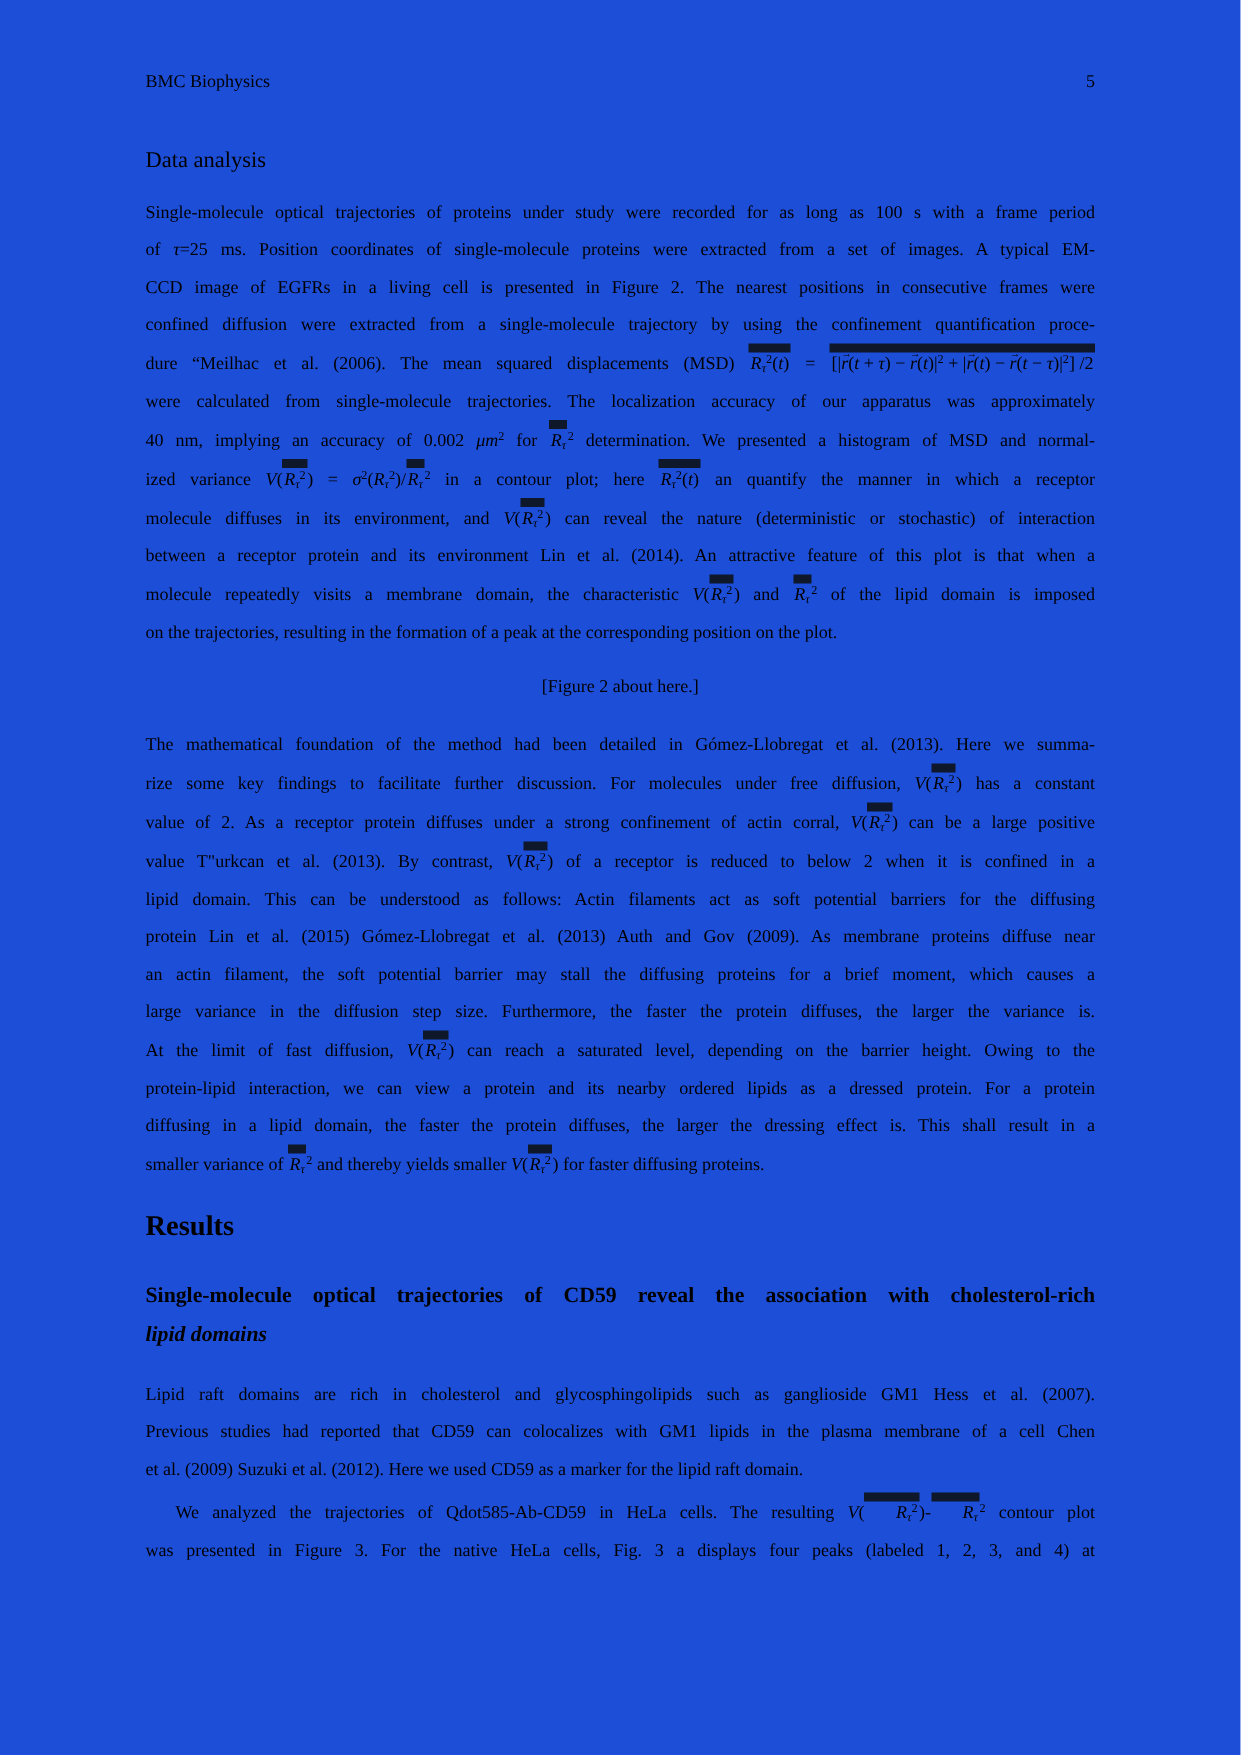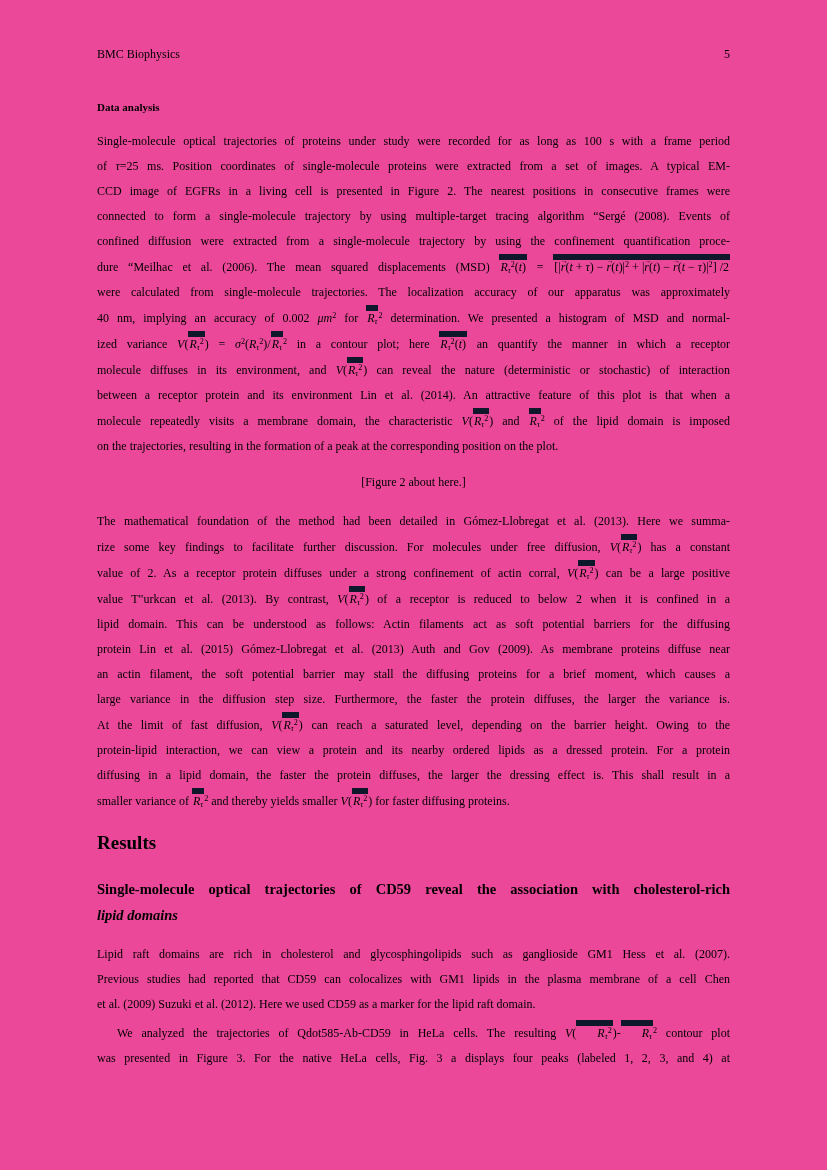--- a/index.html
+++ b/index.html
@@ -1,32 +1,32 @@
 <!DOCTYPE html>
 <html><head>
 <meta charset="utf-8">
 <style>
   html,body { margin:0; padding:0; background:#ffffff; }
   .page {
     position:relative;
     width:827px; height:1170px;
-    background:#ec4899;
+    background:#1d4ed8;
     color:#000;
     font-family:"Liberation Serif","DejaVu Serif",serif;
     overflow:hidden;
   }
   .content { padding:46px 97px 0 97px; width:633px; }
 
   .header-row {
     display:flex; justify-content:space-between; align-items:baseline;
     font-size:12px; line-height:16px;
   }
 
   h1.section-h {
-    font-size:11px; font-weight:bold; line-height:18px;
+    font-size:15px; font-weight:normal; line-height:18px;
     margin:36px 0 0 0;
   }
   h2.results-h {
     font-size:19px; font-weight:bold; line-height:24px;
     margin:17px 0 0 0;
   }
   .subheading {
     font-size:14.5px; font-weight:bold; line-height:26px;
     margin-top:21px;
   }
@@ -69,21 +69,20 @@
       <span>BMC Biophysics</span>
       <span>5</span>
     </div>
 
     <h1 class="section-h">Data analysis</h1>
 
     <div class="para m-para1">
         <div class="line">Single-molecule optical trajectories of proteins under study were recorded for as long as 100 s with a frame period</div>
         <div class="line">of <span class="m"><span class="mi">τ</span>=25</span> ms. Position coordinates of single-molecule proteins were extracted from a set of images. A typical EM-</div>
         <div class="line">CCD image of EGFRs in a living cell is presented in Figure 2. The nearest positions in consecutive frames were</div>
-        <div class="line">connected to form a single-molecule trajectory by using multiple-target tracing algorithm “Sergé (2008). Events of</div>
         <div class="line">confined diffusion were extracted from a single-molecule trajectory by using the confinement quantification proce-</div>
         <div class="line">dure “Meilhac et al. (2006). The mean squared displacements (MSD) <span class="m"><span class="ov"><span class="mi">R</span><sub><span class="mi">τ</span></sub><sup>2</sup>(<span class="mi">t</span>)</span> = <span class="ov">[|<span class="vec">r</span>(<span class="mi">t</span> + <span class="mi">τ</span>) − <span class="vec">r</span>(<span class="mi">t</span>)|<sup>2</sup> + |<span class="vec">r</span>(<span class="mi">t</span>) − <span class="vec">r</span>(<span class="mi">t</span> − <span class="mi">τ</span>)|<sup>2</sup>] /2</span></span></div>
         <div class="line">were calculated from single-molecule trajectories. The localization accuracy of our apparatus was approximately</div>
         <div class="line">40 nm, implying an accuracy of 0.002 <span class="m"><span class="mi">μm</span><sup>2</sup></span> for <span class="m"><span class="ov"><span class="mi">R</span><sub><span class="mi">τ</span></sub></span><sup>2</sup></span> determination. We presented a histogram of MSD and normal-</div>
         <div class="line">ized variance <span class="m"><span class="mi">V</span>(<span class="ov"><span class="mi">R</span><sub><span class="mi">τ</span></sub><sup>2</sup></span>) = <span class="mi">σ</span><sup>2</sup>(<span class="mi">R</span><sub><span class="mi">τ</span></sub><sup>2</sup>)/<span class="ov"><span class="mi">R</span><sub><span class="mi">τ</span></sub></span><sup>2</sup></span> in a contour plot; here <span class="m"><span class="ov"><span class="mi">R</span><sub><span class="mi">τ</span></sub><sup>2</sup>(<span class="mi">t</span>)</span></span> an quantify the manner in which a receptor</div>
         <div class="line">molecule diffuses in its environment, and <span class="m"><span class="mi">V</span>(<span class="ov"><span class="mi">R</span><sub><span class="mi">τ</span></sub><sup>2</sup></span>)</span> can reveal the nature (deterministic or stochastic) of interaction</div>
         <div class="line">between a receptor protein and its environment Lin et al. (2014). An attractive feature of this plot is that when a</div>
         <div class="line">molecule repeatedly visits a membrane domain, the characteristic <span class="m"><span class="mi">V</span>(<span class="ov"><span class="mi">R</span><sub><span class="mi">τ</span></sub><sup>2</sup></span>)</span> and <span class="m"><span class="ov"><span class="mi">R</span><sub><span class="mi">τ</span></sub></span><sup>2</sup></span> of the lipid domain is imposed</div>
         <div class="line">on the trajectories, resulting in the formation of a peak at the corresponding position on the plot.</div>
       </div>

